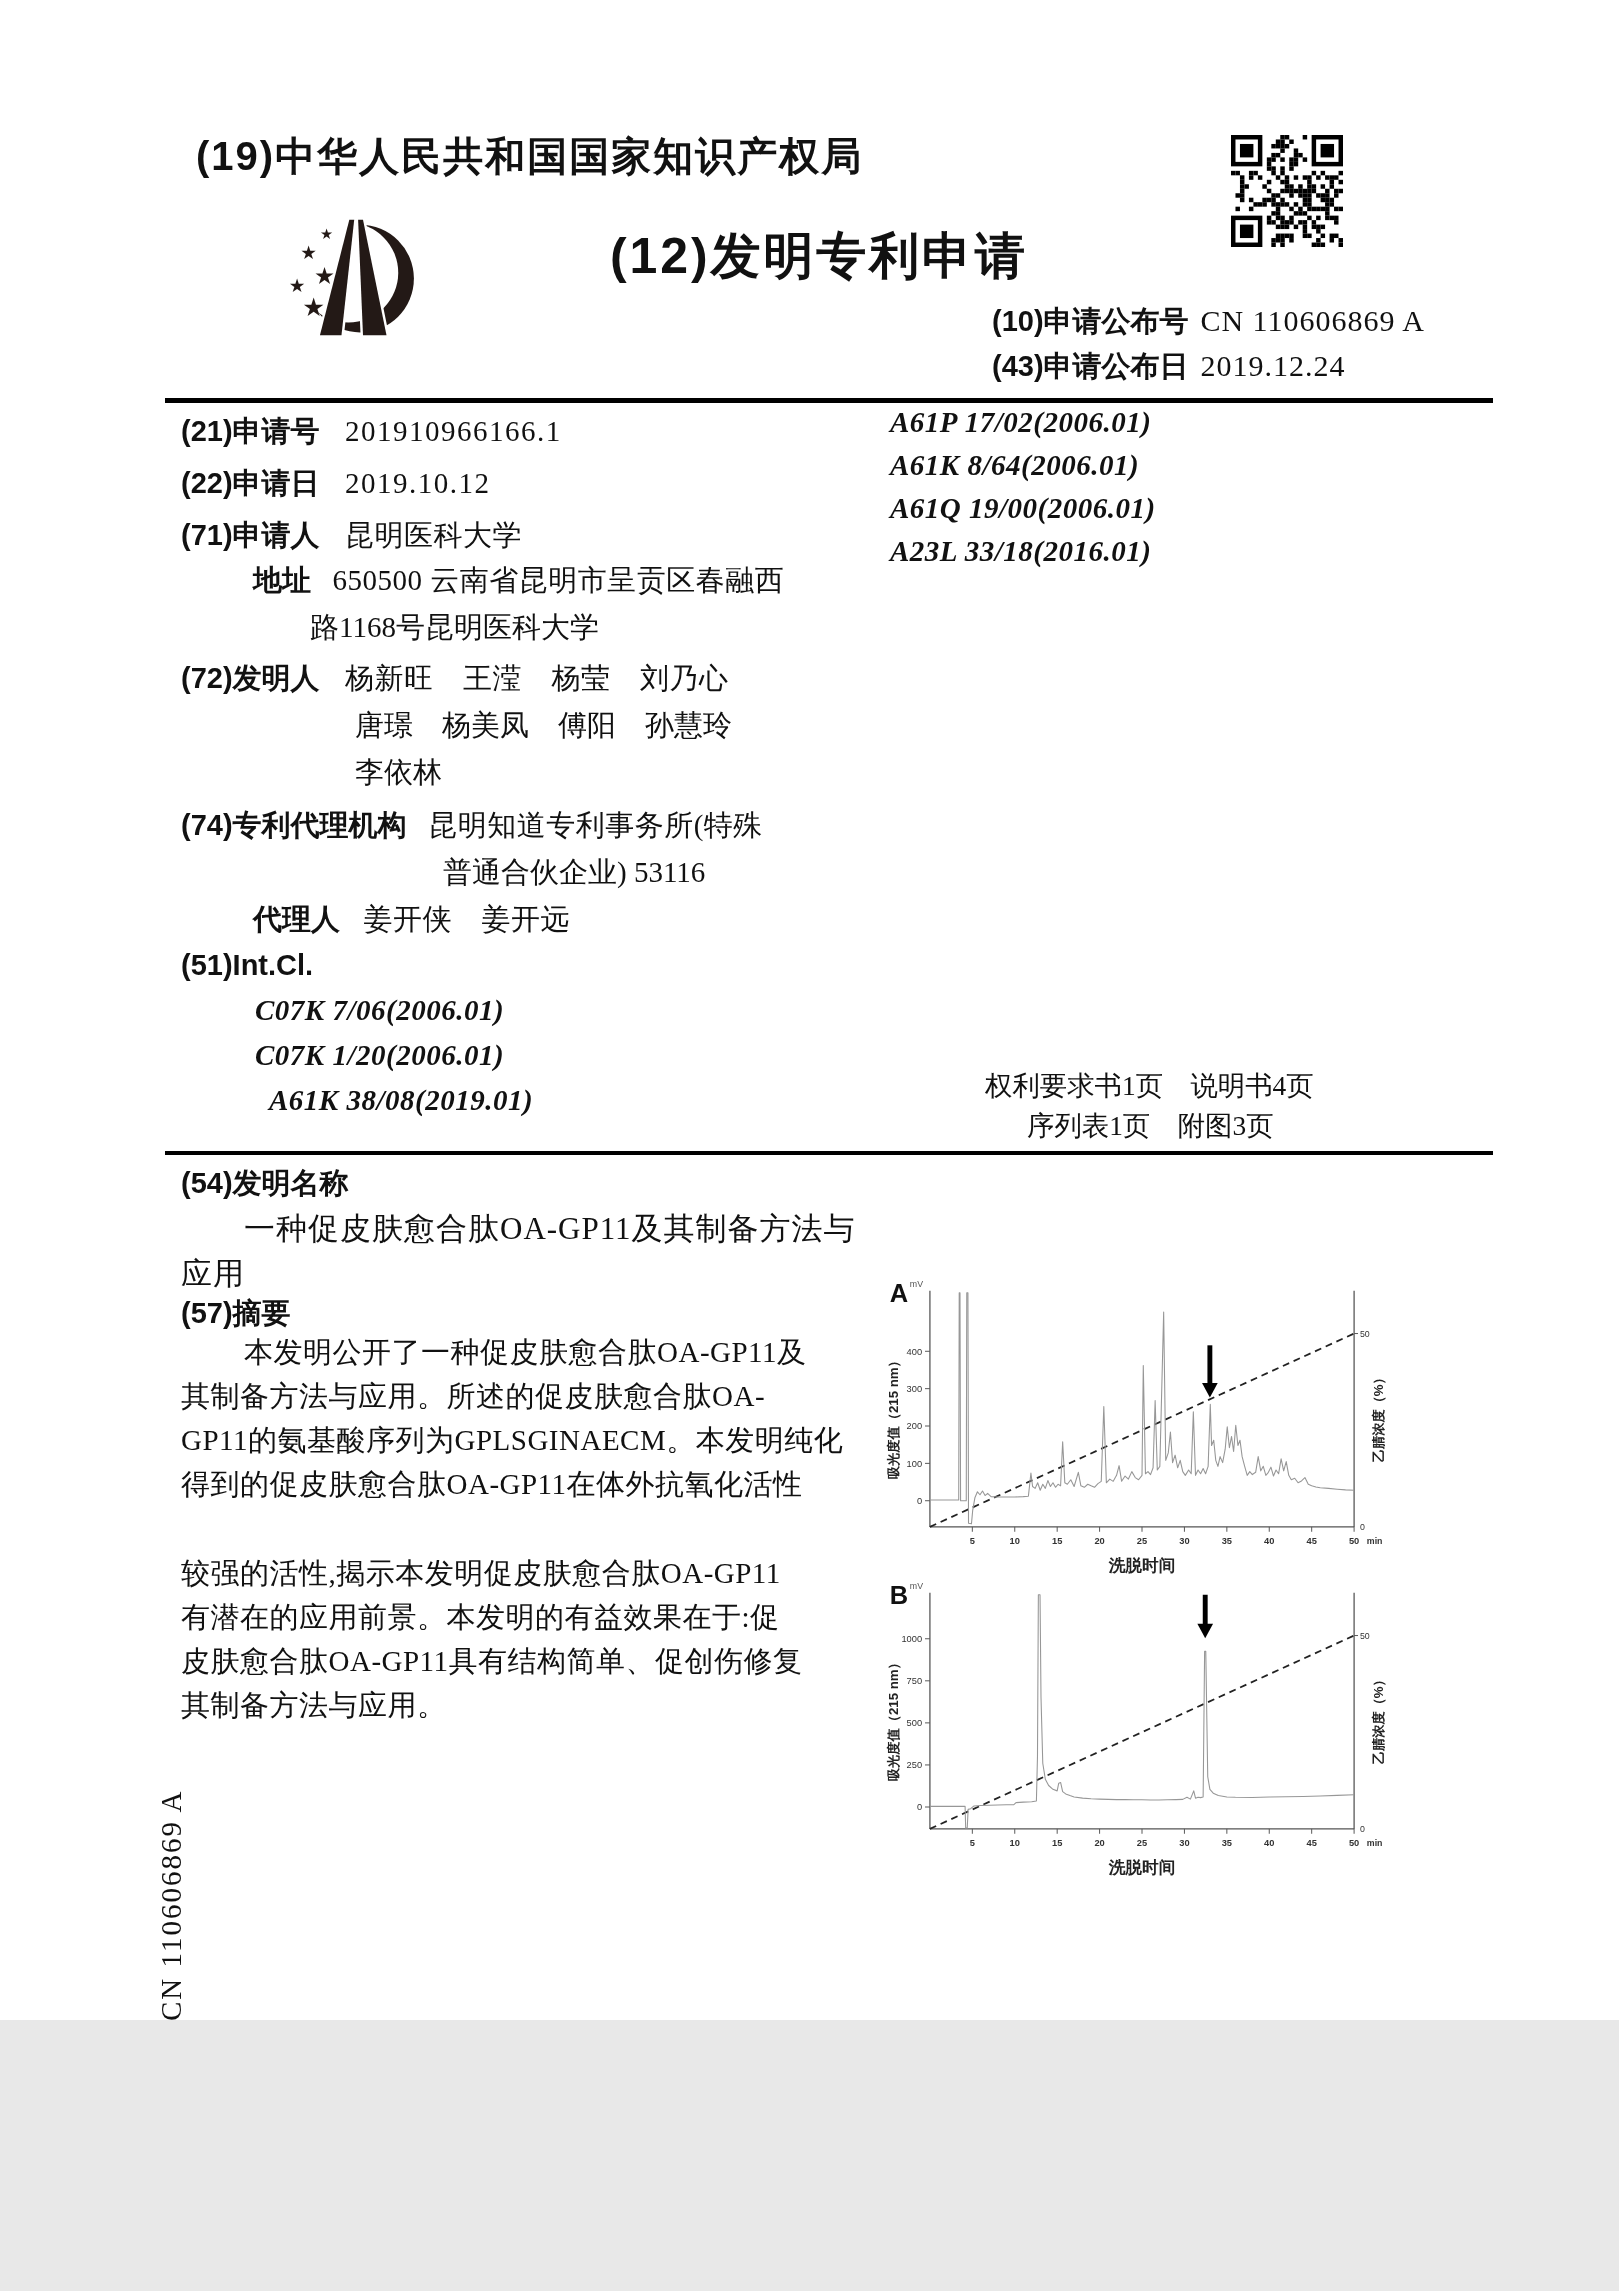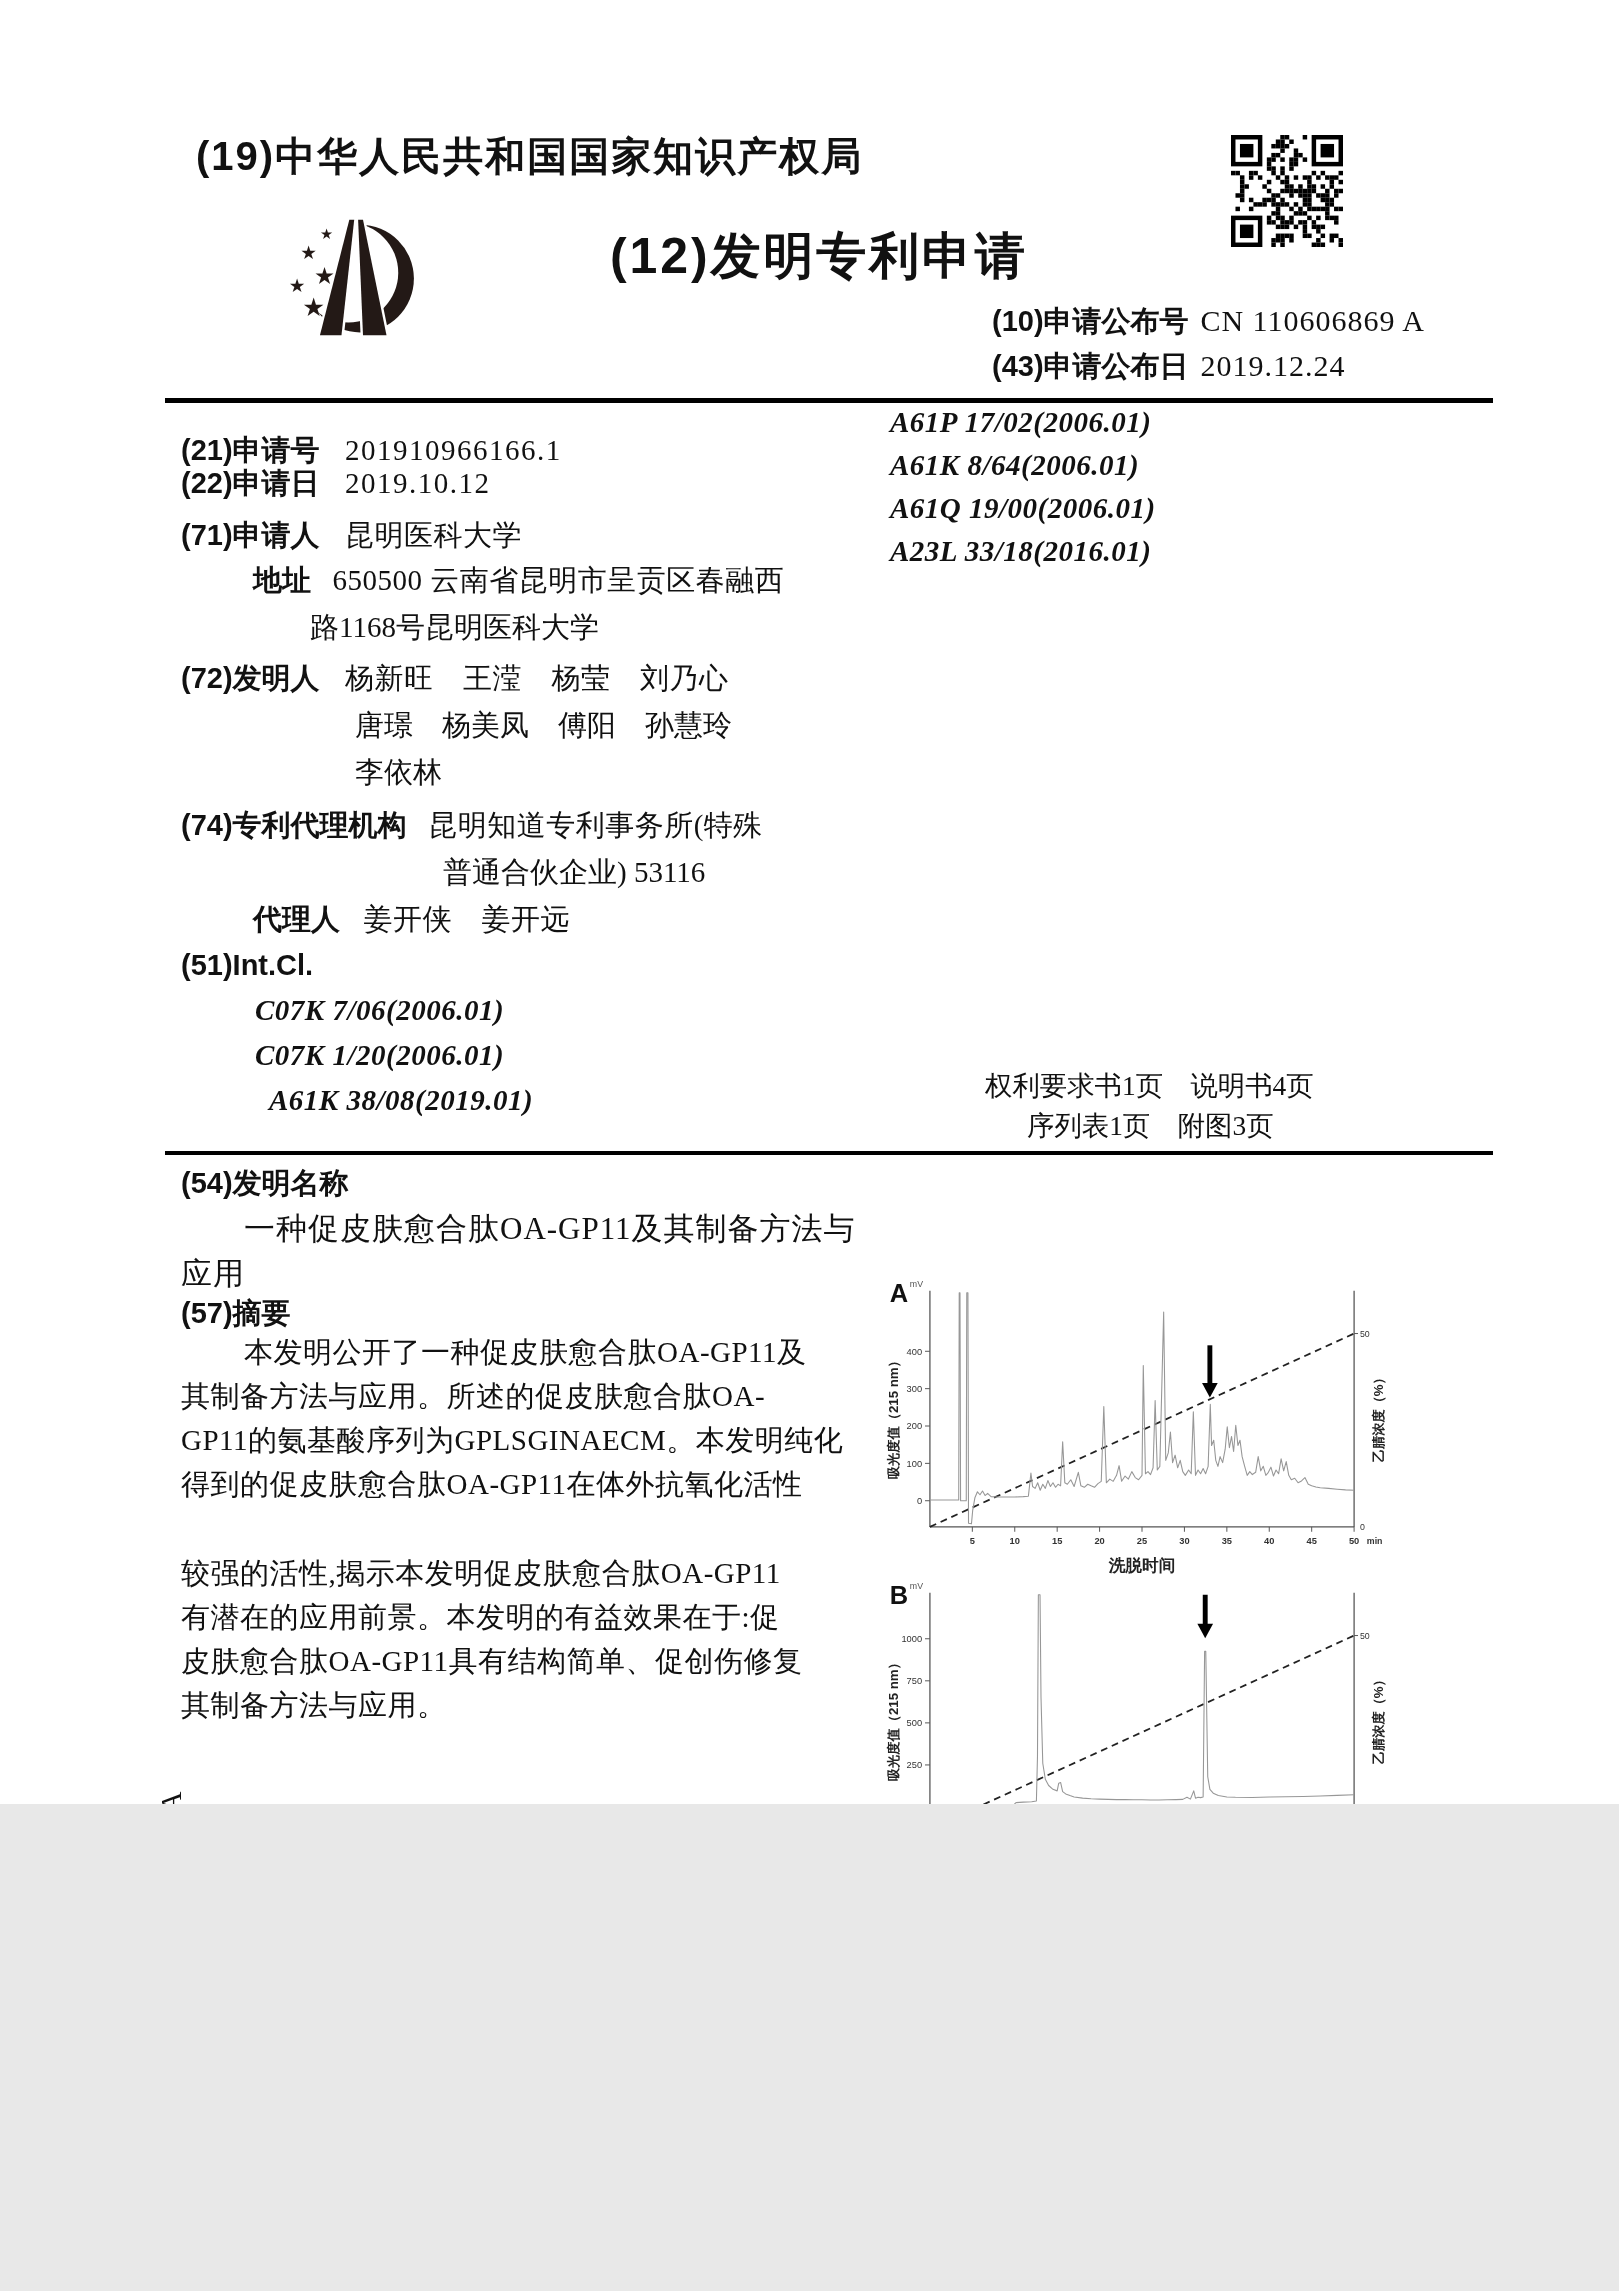--- a/index.html
+++ b/index.html
@@ -1,16 +1,16 @@
 <!DOCTYPE html>
 <html><head>
 <meta charset="utf-8">
 <style>
   html,body{margin:0;padding:0;background:#e8e8e8;}
-  .page{position:relative;width:1619px;height:1804px;background:#ffffff;margin:0 auto;
+  .page{position:relative;width:1619px;height:2020px;background:#ffffff;margin:0 auto;
         font-family:"Liberation Sans",sans-serif;color:#111;overflow:hidden;}
   .abs{position:absolute;white-space:nowrap;}
   .lbl{font-family:"Liberation Sans",sans-serif;font-weight:700;}
   .val{font-family:"Liberation Serif",serif;font-weight:400;}
   .office{font-size:40px;font-weight:600;letter-spacing:2px;}
   .doctype{font-size:50px;font-weight:700;letter-spacing:2.9px;}
   .pubrow .lbl{font-size:29px;}
   .pubrow .val{font-size:30px;margin-left:11.8px;letter-spacing:1px;}
   .field .lbl{font-size:29px;}
   .field .val{font-size:29px;margin-left:25.5px;letter-spacing:0.5px;}
@@ -247,21 +247,21 @@
 
   <div class="abs pubrow" style="left:992px;top:302px;">
     <span class="lbl">(10)申请公布号</span><span class="val">CN 110606869 A</span>
   </div>
   <div class="abs pubrow" style="left:992px;top:347px;">
     <span class="lbl">(43)申请公布日</span><span class="val">2019.12.24</span>
   </div>
 
   <div class="rule" style="left:165px;top:398px;width:1328px;height:4.9px;"></div>
 
-  <div class="abs field" style="left:181px;top:412px;margin-top:19px;">
+  <div class="abs field" style="left:181px;top:412px;">
     <span class="lbl">(21)申请号</span><span class="val" style="letter-spacing:1.5px;">201910966166.1</span>
   </div>
   <div class="abs field" style="left:181px;top:464px;">
     <span class="lbl">(22)申请日</span><span class="val" style="letter-spacing:1.5px;">2019.10.12</span>
   </div>
   <div class="abs field" style="left:181px;top:516px;">
     <span class="lbl">(71)申请人</span><span class="val">昆明医科大学</span>
   </div>
   <div class="abs field" style="left:253px;top:561px;">
     <span class="lbl">地址</span><span class="val" style="margin-left:21.6px;">650500 云南省昆明市呈贡区春融西</span>

